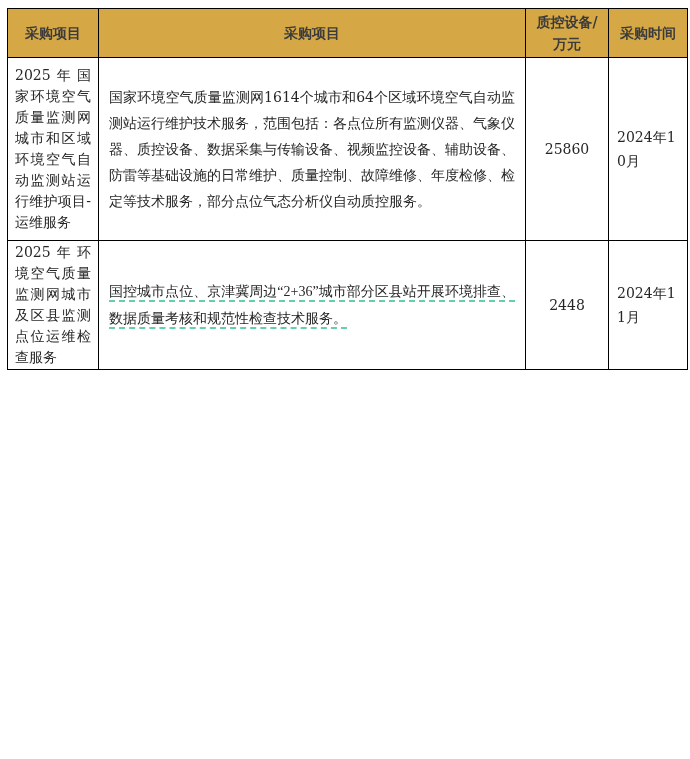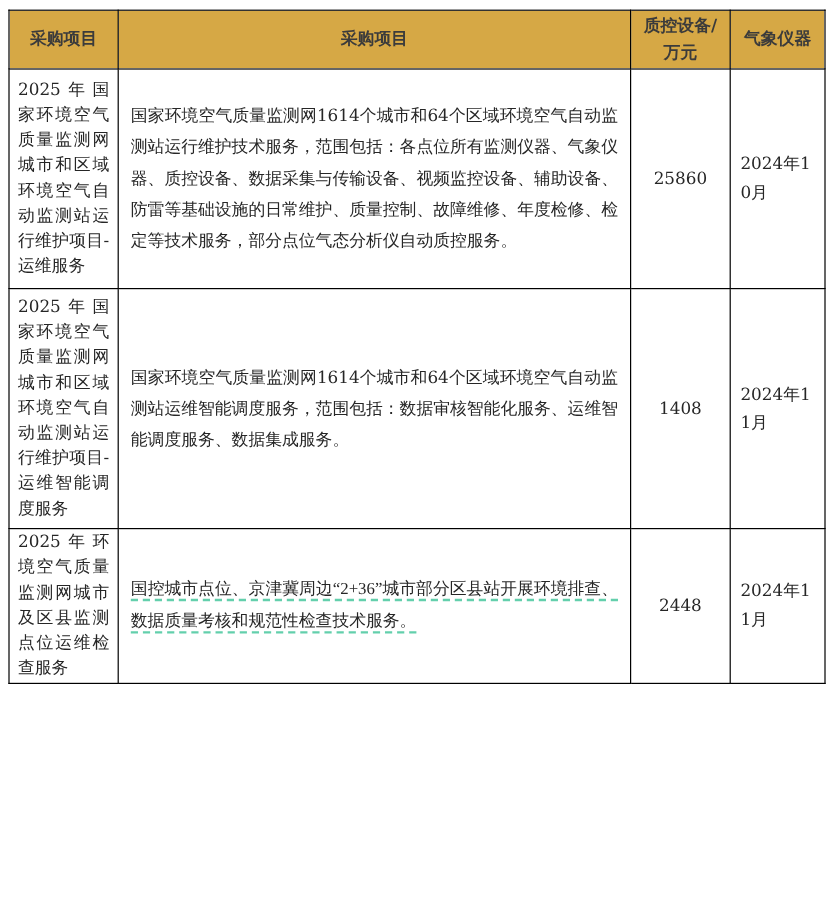--- a/index.html
+++ b/index.html
@@ -92,35 +92,29 @@
       <col style="width:91px">
       <col style="width:427px">
       <col style="width:83px">
       <col style="width:79px">
     </colgroup>
     <thead>
       <tr>
         <th>采购项目</th>
         <th>采购项目</th>
         <th>质控设备/万元</th>
-        <th>气象仪器</th>
+        <th>采购时间</th>
       </tr>
     </thead>
     <tbody>
       <tr class="row-1">
         <td class="project-cell">2025年国家环境空气质量监测网城市和区域环境空气自动监测站运行维护项目-运维服务</td>
         <td class="overview-cell">国家环境空气质量监测网1614个城市和64个区域环境空气自动监测站运行维护技术服务，范围包括：各点位所有监测仪器、气象仪器、质控设备、数据采集与传输设备、视频监控设备、辅助设备、防雷等基础设施的日常维护、质量控制、故障维修、年度检修、检定等技术服务，部分点位气态分析仪自动质控服务。</td>
         <td class="budget-cell">25860</td>
         <td class="time-cell">2024年10月</td>
-      </tr>
-      <tr class="row-3">
-        <td class="project-cell">2025年国家环境空气质量监测网城市和区域环境空气自动监测站运行维护项目-运维智能调度服务</td>
-        <td class="overview-cell">国家环境空气质量监测网1614个城市和64个区域环境空气自动监测站运维智能调度服务，范围包括：数据审核智能化服务、运维智能调度服务、数据集成服务。</td>
-        <td class="budget-cell">1408</td>
-        <td class="time-cell">2024年11月</td>
       </tr>
       <tr class="row-4">
         <td class="project-cell">2025年环境空气质量监测网城市及区县监测点位运维检查服务</td>
         <td class="overview-cell">
           <span class="grammar-underline">国控城市点位、京津冀周边“2+36”城市部分区县站开展环境排查、数据质量考核和规范性检查技术服务。</span>
         </td>
         <td class="budget-cell">2448</td>
         <td class="time-cell">2024年11月</td>
       </tr>
     </tbody>

